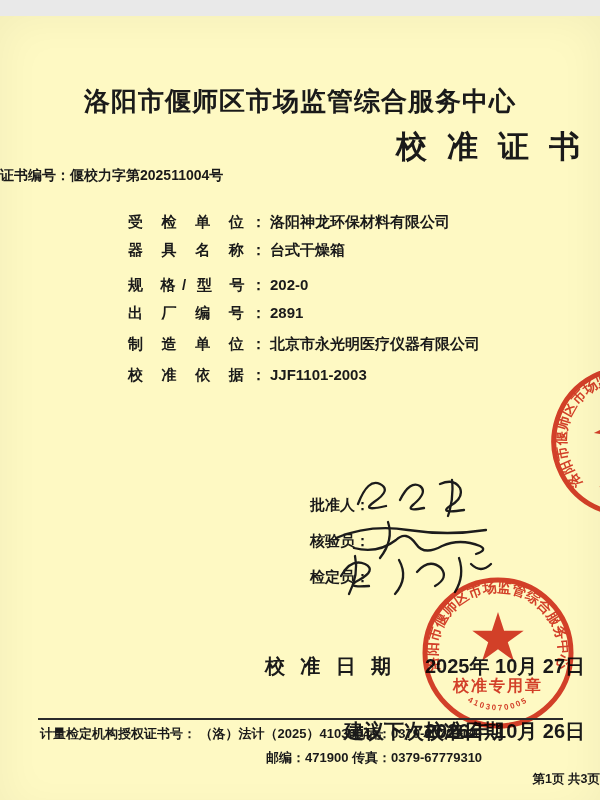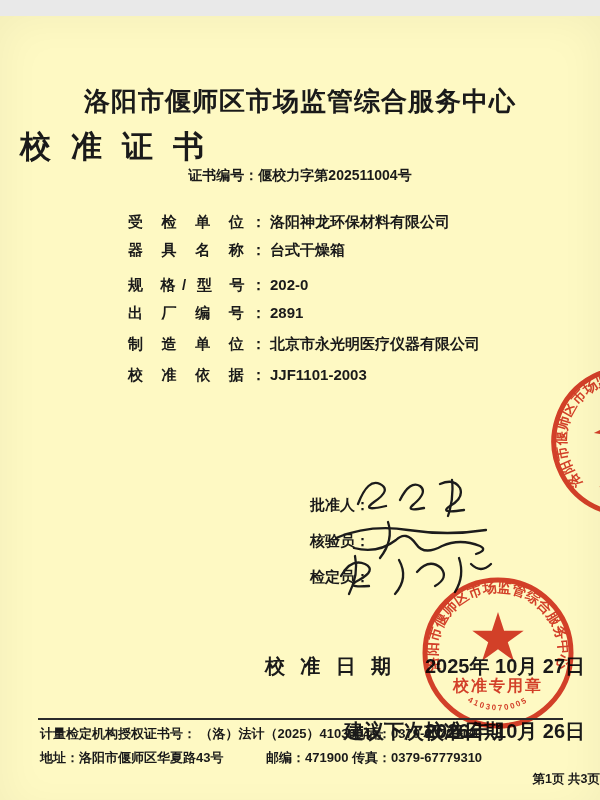--- a/index.html
+++ b/index.html
@@ -6,23 +6,23 @@
   .page{
     position:relative;width:600px;height:800px;margin:16px auto;
     background:#fef9c3;overflow:hidden;
     font-family:"Liberation Sans","DejaVu Sans",sans-serif;
     color:#1a1a1a;
     box-shadow:inset 0 0 46px rgba(0,0,0,0.05);
   }
   
   .org-title{position:absolute;top:68px;left:0;right:0;text-align:center;
     font-size:26px;font-weight:700;letter-spacing:1px;white-space:nowrap;}
-  .doc-title{position:absolute;top:110px;left:0;right:0;text-align:left;
+  .doc-title{position:absolute;top:110px;left:0;right:0;text-align:right;
     font-size:31px;font-weight:700;letter-spacing:20px;margin-left:20px;white-space:nowrap;}
-  .cert-no{position:absolute;top:151px;left:0;right:0;text-align:center;
+  .cert-no{position:absolute;top:151px;left:0;right:0;
     font-size:14px;font-weight:700;}
   
   .fields{position:absolute;left:128px;top:196px;width:420px;font-size:15px;font-weight:700;}
   .field-row{height:20px;line-height:20px;white-space:nowrap;}
   .fr1{margin-bottom:8px;} .fr2{margin-bottom:15px;} .fr3{margin-bottom:8px;}
   .fr4{margin-bottom:11px;} .fr5{margin-bottom:11px;}
   .f-label{display:inline-block;width:138px;text-align:justify;text-align-last:justify;}
   .f-value{display:inline-block;margin-left:4px;text-align:right;}
   
   .sig-label{position:absolute;font-size:15px;font-weight:700;left:310px;white-space:nowrap;}
@@ -143,18 +143,17 @@
     <polygon fill="#cf2c1e" transform="translate(90,76)" points="0,-27 6.1,-8.3 25.7,-8.3 9.8,3.2 15.9,21.8 0,10.3 -15.9,21.8 -9.8,3.2 -25.7,-8.3 -6.1,-8.3"></polygon>
     <text x="90" y="128" text-anchor="middle" font-size="16" letter-spacing="2" fill="#cf2c1e">校准专用章</text>
     <text font-size="8" letter-spacing="2" fill="#cf2c1e">
       <textPath href="#arcBot2" startOffset="50%" text-anchor="middle">4103070005</textPath>
     </text>
   </svg>
 
   <div class="rule"></div>
   <span class="ft ft-license">计量检定机构授权证书号： （洛）法计（2025）4103004号</span>
   <span class="ft ft-phone">电话：0379-60723140</span>
-  <span class="ft ft-address">地址：洛阳市偃师区华夏路43号</span>
   <span class="ft ft-post">邮编：471900</span>
   <span class="ft ft-fax">传真：0379-67779310</span>
   <span class="ft-page">第1页  共3页</span>
 
 </div>
 
 </body></html>

